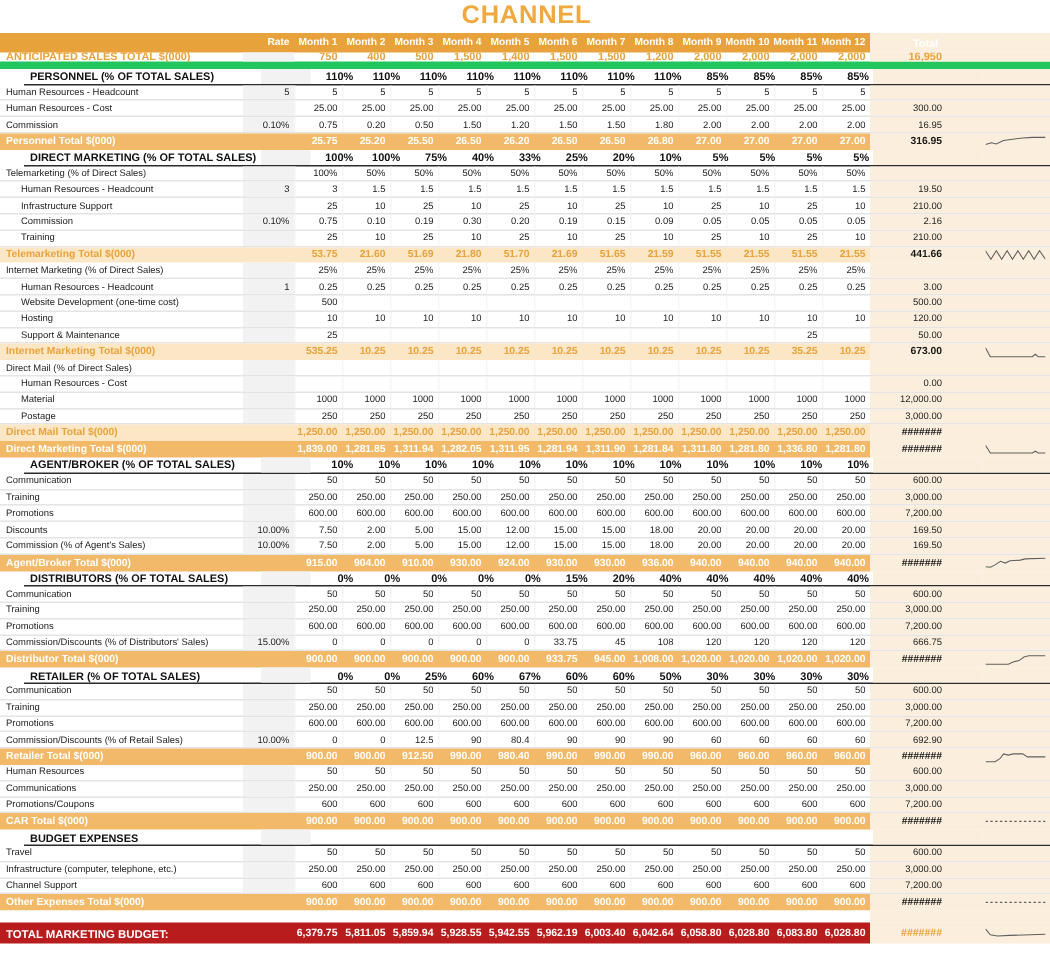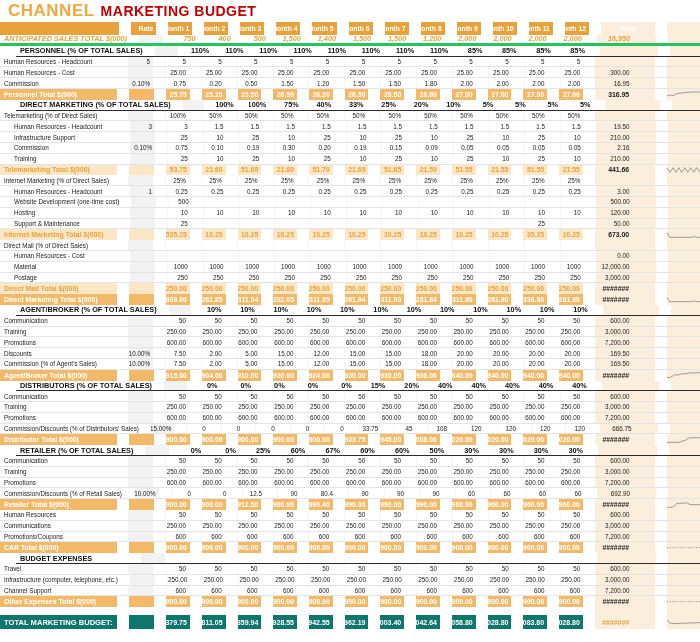--- a/index.html
+++ b/index.html
@@ -1,51 +1,51 @@
 <!DOCTYPE html>
 <html><head>
 <meta charset="utf-8">
 <style>
   html,body{margin:0;padding:0;background:#fff;}
   body{width:700px;height:642px;font-family:"Liberation Sans","DejaVu Sans",sans-serif;overflow:hidden;}
-  .titlebar{height:22px;display:flex;align-items:center;padding-left:8px;box-sizing:border-box;}
+  .titlebar{height:22px;display:flex;align-items:center;padding-left:8px;box-sizing:border-box;flex-direction:column;}
   .titlebar .t1{color:#EFA93F;font-size:17px;font-weight:bold;margin-right:6px;letter-spacing:.5px;}
   .titlebar .t2{color:#C00000;font-size:14px;font-weight:bold;letter-spacing:.5px;}
   #grid{width:700px;}
-  .row{display:flex;height:10.8px;align-items:stretch;box-sizing:border-box;gap:12px;}
+  .row{display:flex;height:10.8px;align-items:stretch;box-sizing:border-box;}
   .cell{box-sizing:border-box;display:flex;align-items:center;justify-content:flex-end;
         padding-right:3px;font-size:6.3px;color:#222;white-space:nowrap;overflow:hidden;}
   .c-label{width:162px;justify-content:flex-start;padding-left:4px;padding-right:0;overflow:visible;z-index:2;}
   .ind .c-label{padding-left:14px;}
   .c-rate{width:34px;background:#F2F2F2;}
   .c-m{width:32px;}
   .c-total{width:74px;background:#FBEEDC;padding-right:26px;}
   .c-spark{width:46px;background:#FBEEDC;justify-content:center;padding:0;}
   
   .r-header{height:13px;}
   .r-header .cell{background:#E8A23C;color:#fff;font-weight:bold;font-size:6.8px;}
   .r-header .c-total{justify-content:center;padding-right:0;font-size:7.2px;}
   .r-header .c-spark{background:#FBEEDC;}
   
-  .r-anticipated{border-bottom:3px solid #22c55e;font-style:italic;}
+  .r-anticipated{border-bottom:5px solid #22c55e;}
   .r-anticipated .cell{color:#E8A23C;font-weight:bold;font-size:7.3px;}
   .r-anticipated .c-rate{background:#F2F2F2;}
   
   .r-section{border-bottom:1.5px solid #2b2b2b;margin-left:16px;}
   .r-section .cell{font-weight:bold;font-size:7.3px;color:#111;}
   
   .r-detail,.r-subpct{border-bottom:1px solid #E4E4E4;}
   .r-detail .c-m,.r-subpct .c-m{border-left:1px solid #F5F5F5;}
   
   .r-total1 .cell{background:#FBE7C5;color:#E8A23C;font-weight:bold;font-size:6.9px;}
   
   .r-total2 .cell{background:#F2BA68;color:#fff;font-weight:bold;font-size:6.9px;}
   
   .r-grand{height:14px;margin-top:0;}
-  .r-grand .cell{background:#0f766e;color:#fff;font-weight:bold;font-size:7px;}
+  .r-grand .cell{background:#b91c1c;color:#fff;font-weight:bold;font-size:7px;}
   .r-grand .c-label{font-size:7.6px;}
   .r-grand .c-total{color:#E8A23C;}
   .r-gap{height:8px;}
   .r-gap .cell{background:#fff;}
   
   .row .c-total{background:#FBEEDC;}
   .row .c-spark{background:#FBEEDC;}
   .r-total1 .c-total,.r-total2 .c-total{color:#1a1a1a;font-weight:bold;}
   .r-grand .c-total{background:#FBEEDC;color:#E8A23C;}
   .r-anticipated .c-total{color:#E8A23C;}

